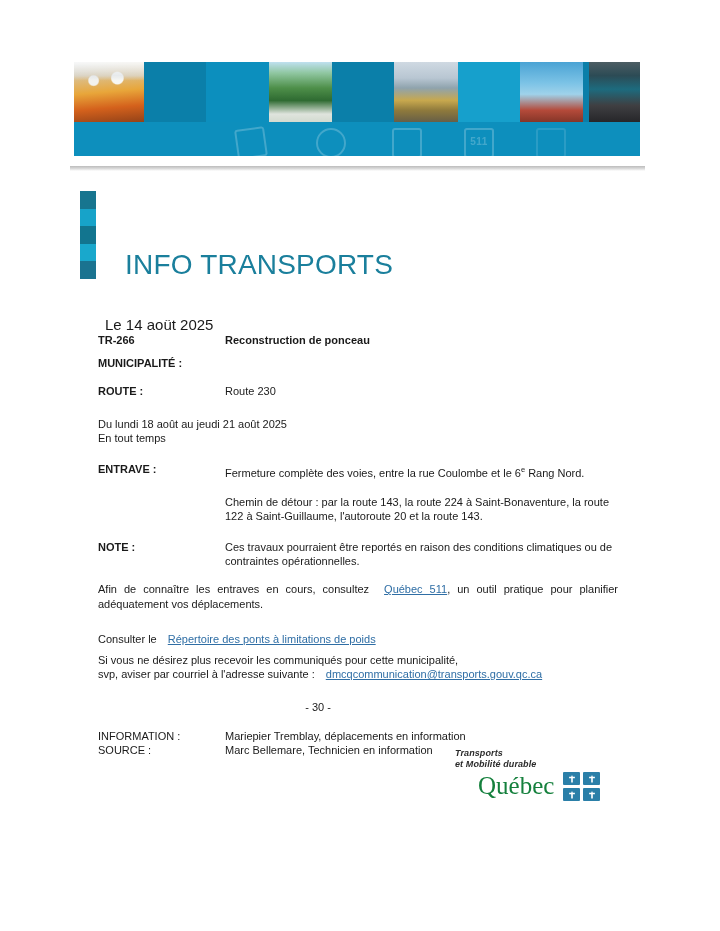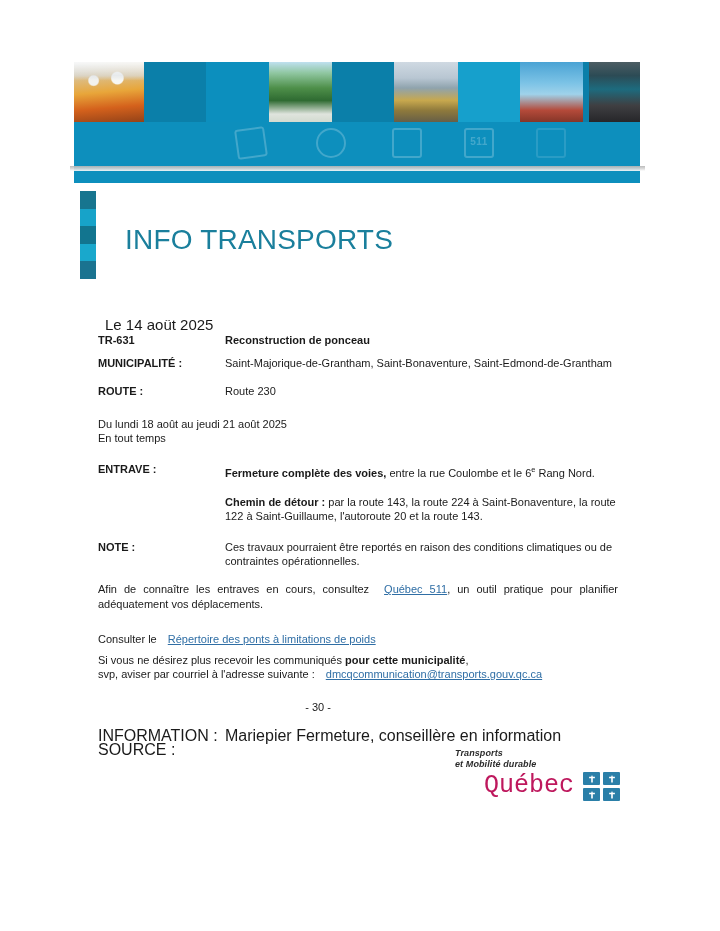--- a/index.html
+++ b/index.html
@@ -63,21 +63,21 @@
   .ph-bike {
     background:
       linear-gradient(180deg, #4c5d63 0%, #2c4b55 22%, #1d6b7e 44%, #3f3f42 70%, #232326 100%);
   }
 
   .banner-band {
     position: absolute;
     left: 0;
     top: 60px;
     width: 100%;
-    height: 61px;
+    height: 34px;
     background: #0d8fbd;
   }
   .banner-band .wm {
     position: absolute;
     top: 6px;
     width: 26px;
     height: 26px;
     opacity: .22;
   }
   .wm-ring {
@@ -113,21 +113,21 @@
     background: linear-gradient(180deg, #b4b4b4 0%, #d8d8d8 55%, #ffffff 100%);
     opacity: .9;
   }
 
   
   .logo-wrap {
     position: absolute;
     left: 80px;
     top: 191px;
     display: flex;
-    align-items: center;
+    align-items: flex-end;
   }
   .logo-bar {
     width: 16px;
     height: 88px;
     display: flex;
     flex-direction: column;
     margin-right: 29px;
   }
   .logo-bar i { display: block; width: 100%; flex: 1; }
   .logo-title {
@@ -190,31 +190,31 @@
     line-height: 14px;
   }
   .dash30 {
     margin-top: 20px;
     text-align: center;
     font-size: 11px;
     padding-right: 80px;
   }
   .credits {
     margin-top: 14px;
-    font-size: 16px;
+    font-size: 11px;
     line-height: 14px;
   }
   .credits .row2 { display: flex; }
   .credits .row2 .lbl { width: 127px; flex: 0 0 127px; }
   a.lnk, .lnk {
     color: #2f6ea5;
     text-decoration: underline;
     padding-left: 8px;
   }
-  b, strong { font-weight: bold; }
+  b, strong { font-weight: normal; }
   sup { font-size: 7.5px; vertical-align: super; }
 
   
   .qc-sig {
     position: absolute;
     left: 455px;
     top: 748px;
     width: 160px;
     height: 52px;
   }
@@ -225,25 +225,25 @@
     color: #2b2b2b;
     line-height: 10.5px;
     letter-spacing: .1px;
   }
   .qc-bottom {
     display: flex;
     align-items: center;
     margin-top: 1px;
   }
   .qc-word {
-    font-family: Liberation Mono, monospace;
+    font-family: Liberation Serif, serif;
     font-size: 25px;
-    color: #be185d;
+    color: #15803d;
     line-height: 1;
-    margin-left: 29px;
+    margin-left: 23px;
   }
   .qc-flags {
     display: grid;
     grid-template-columns: 17px 17px;
     grid-template-rows: 13px 13px;
     gap: 3px;
     margin-left: 9px;
     margin-top: 2px;
   }
   .qc-flag {
@@ -289,27 +289,26 @@
     <i style="background:#1a7390"></i>
   </div>
   <div class="logo-title">INFO TRANSPORTS</div>
 </div>
 
 <div class="doc">
 
   <div class="date-line">Le 14 août 2025</div>
 
   <div class="row">
-    <div class="lbl">TR-631</div>
+    <div class="lbl">TR-266</div>
     <div class="val b">Reconstruction de ponceau</div>
   </div>
 
   <div class="row tall">
     <div class="lbl">MUNICIPALITÉ :</div>
-    <div class="val">Saint-Majorique-de-Grantham, Saint-Bonaventure, Saint-Edmond-de-Grantham</div>
   </div>
 
   <div class="row">
     <div class="lbl">ROUTE :</div>
     <div class="val">Route 230</div>
   </div>
 
   <div class="row dates">
     <div class="val">
       <div>Du lundi 18 août au jeudi 21 août 2025</div>
@@ -349,24 +348,25 @@
     <div>
       <span>svp, aviser par courriel à l'adresse suivante : </span><a class="lnk" href="#">dmcqcommunication@transports.gouv.qc.ca</a>
     </div>
   </div>
 
   <div class="dash30">- 30 -</div>
 
   <div class="credits">
     <div class="row2">
       <div class="lbl">INFORMATION :</div>
-      <div>Mariepier Fermeture, conseillère en information</div>
+      <div>Mariepier Tremblay, déplacements en information</div>
     </div>
     <div class="row2">
       <div class="lbl">SOURCE :</div>
+      <div>Marc Bellemare, Technicien en information</div>
     </div>
   </div>
 </div>
 
 <div class="qc-sig">
   <div class="qc-top">
     <div>Transports</div>
     <div>et Mobilité durable</div>
   </div>
   <div class="qc-bottom">

